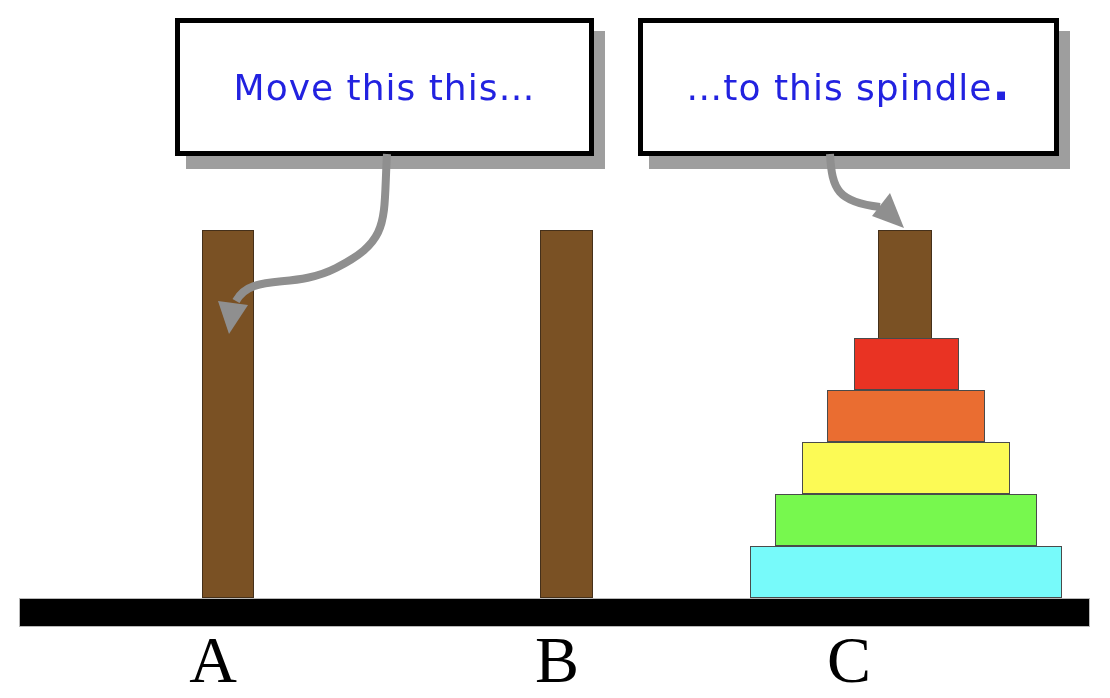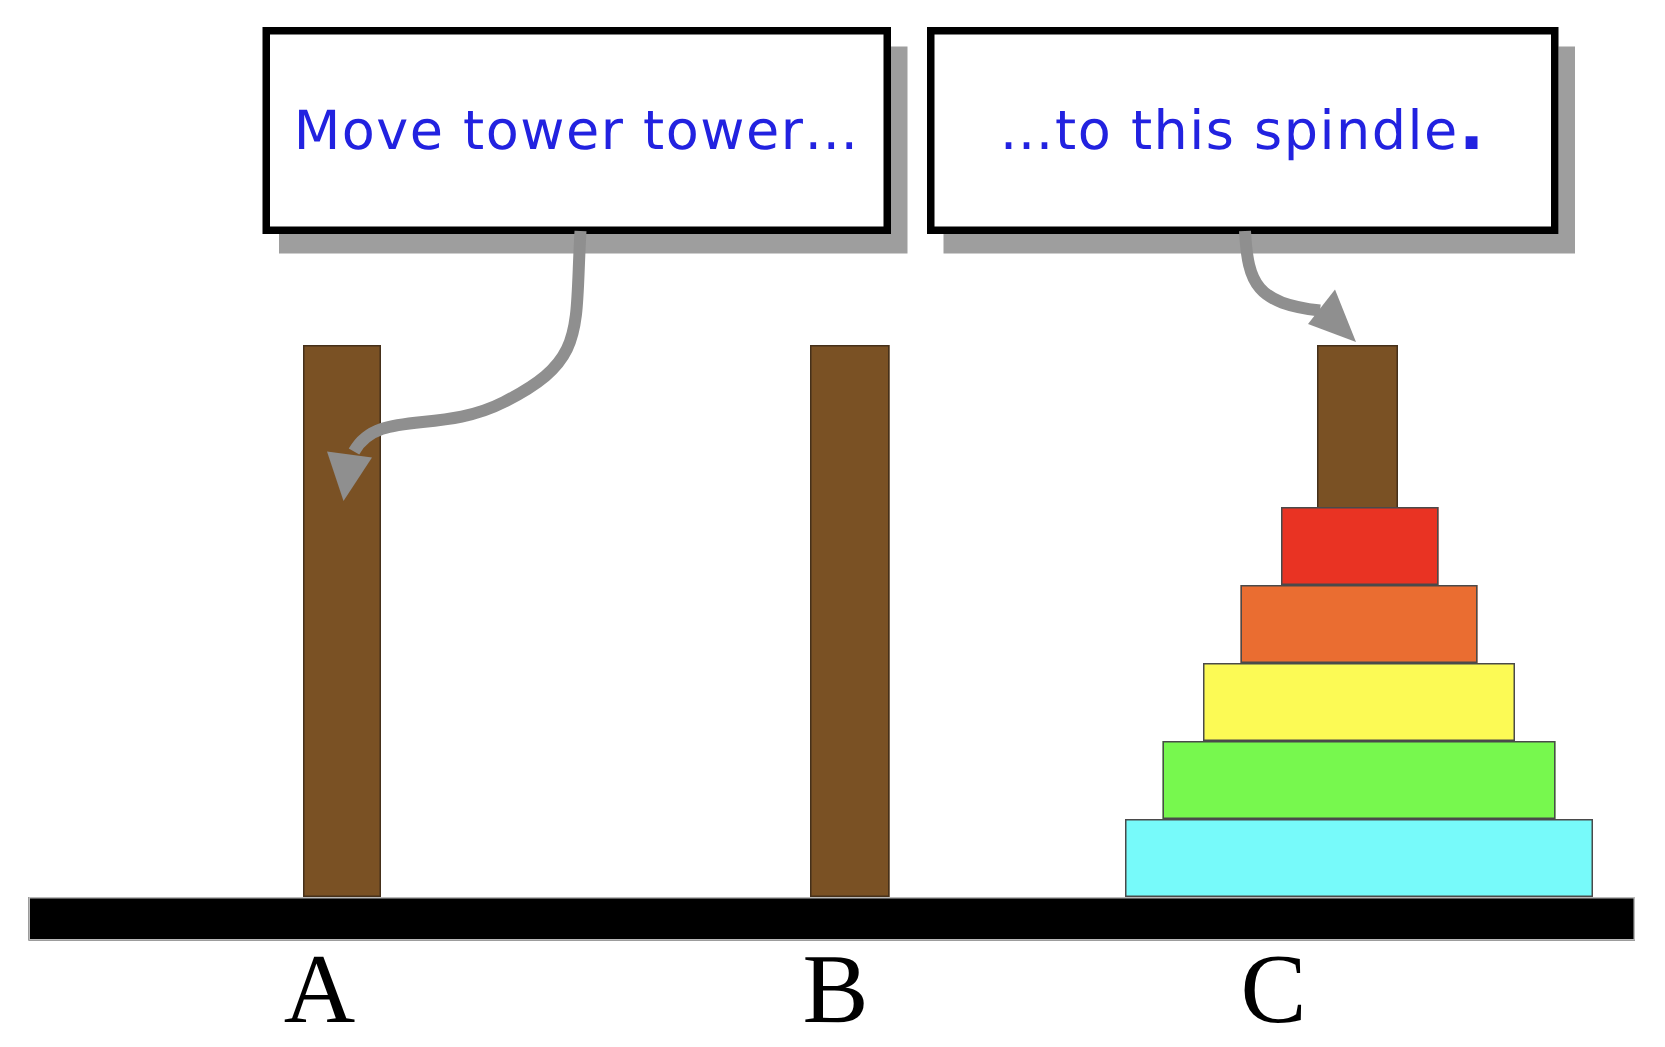--- a/index.html
+++ b/index.html
@@ -23,21 +23,21 @@
     height: 138px;
     background: #ffffff;
     border: 5px solid #000000;
     box-shadow: 11px 13px 0 #9e9e9e;
     box-sizing: border-box;
     display: flex;
     align-items: center;
     justify-content: center;
   }
   .callout-move { left: 175px; width: 419px; }
-  .callout-spindle { left: 618px; width: 421px; }
+  .callout-spindle { left: 638px; width: 421px; }
   .callout-text {
     color: #2222e0;
     font-size: 36px;
     letter-spacing: 1px;
     white-space: nowrap;
   }
   .big-dot {
     font-weight: bold;
     font-size: 1.25em;
     line-height: 0;
@@ -107,21 +107,21 @@
     height: 698px;
     pointer-events: none;
   }
 </style>
 </head>
 <body>
 
 <div class="scene">
 
   <div class="callout callout-move">
-    <span class="callout-text">Move tower tower…</span>
+    <span class="callout-text">Move this this…</span>
   </div>
 
   <div class="callout callout-spindle">
     <span class="callout-text"><span>…to this spindle</span><span class="big-dot">.</span></span>
   </div>
 
   <div class="spindle spindle-a"></div>
   <div class="spindle spindle-b"></div>
   <div class="spindle spindle-c"></div>
 

